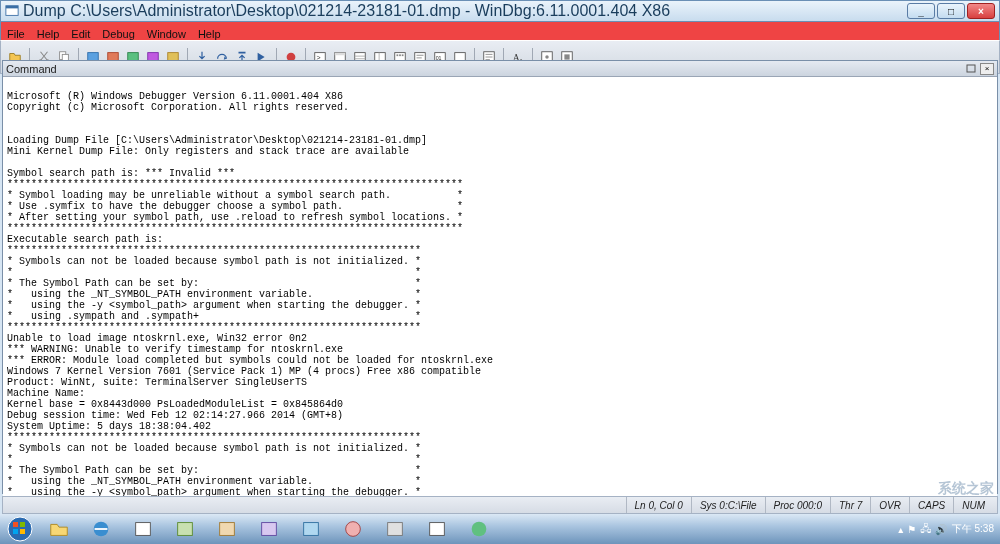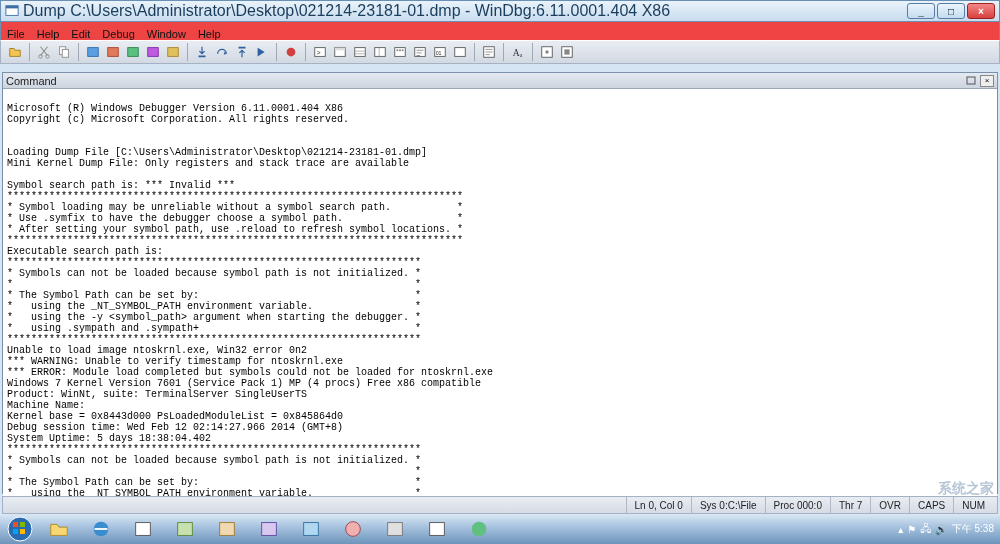--- a/index.html
+++ b/index.html
@@ -36,21 +36,21 @@
   padding: 0 6px;
   border-left: 1px solid #6a8fb5; border-right: 1px solid #6a8fb5;
   font-size: 11px; color: #111;
 }
 .menubar span { cursor: default; }
 .toolbar {
   height: 24px;
   background: linear-gradient(#e9edf3, #d2d9e2);
   border: 1px solid #a5b2c4; border-top: 1px solid #fff;
   display: flex; align-items: center;
-  padding: 6px 4px;
+  padding: 16px 4px;
 }
 .tbtn {
   width: 20px; height: 20px;
   display: flex; align-items: center; justify-content: center;
   margin: 0 0px;
   border: 1px solid transparent;
 }
 .tbtn svg { width: 14px; height: 14px; }
 .tsep { width: 1px; height: 18px; background: #a0a8b4; margin: 0 4px; }
 .panel {
@@ -81,21 +81,21 @@
 }
 .statusbar {
   position: absolute; bottom: 30px; left: 2px; right: 2px;
   height: 18px;
   background: linear-gradient(#e9edf3, #d6dce5);
   border: 1px solid #a5b2c4;
   display: flex; align-items: center; justify-content: flex-end;
   font-size: 10px; color: #222;
   padding: 0 4px;
 }
-.statusbar .cell { border-left: 1px solid #b0b8c4; padding: 1px 8px; height: 100%; display: flex; align-items: center; }
+.statusbar .cell { border-left: 1px solid #b0b8c4; padding: 1px 8px; height: 100%; display: flex; align-items: center; font-style: italic; }
 .taskbar {
   position: absolute; bottom: 0; left: 0; right: 0;
   height: 30px;
   background: linear-gradient(#dbe8f5, #aac5e0 40%, #6d94bb);
   display: flex; align-items: center;
   padding: 0 2px;
 }
 .startbtn {
   width: 36px; height: 28px; border-radius: 14px;
   display: flex; align-items: center; justify-content: center;
@@ -292,21 +292,21 @@
       </svg>
     </div>
   <div class="tbtn">
       <svg viewBox="0 0 16 16">
         <rect x="2" y="2" width="12" height="12" fill="#fff" stroke="#555"></rect>
         <rect x="5" y="5" width="6" height="6" fill="#888"></rect>
       </svg>
     </div>
 </div>
 
-<div class="panel" style="top:72px; bottom:50px;">
+<div class="panel" style="top:60px; bottom:50px;">
   <div class="panel-hdr">
     <span class="ptitle">Command</span>
     <span class="picon"><svg viewBox="0 0 14 12">
           <rect x="3" y="2" width="8" height="7" fill="none" stroke="#555"></rect>
         </svg></span>
     <span class="pclose">×</span>
   </div>
   <div class="cmd-body">
 Microsoft (R) Windows Debugger Version 6.11.0001.404 X86
 Copyright (c) Microsoft Corporation. All rights reserved.

